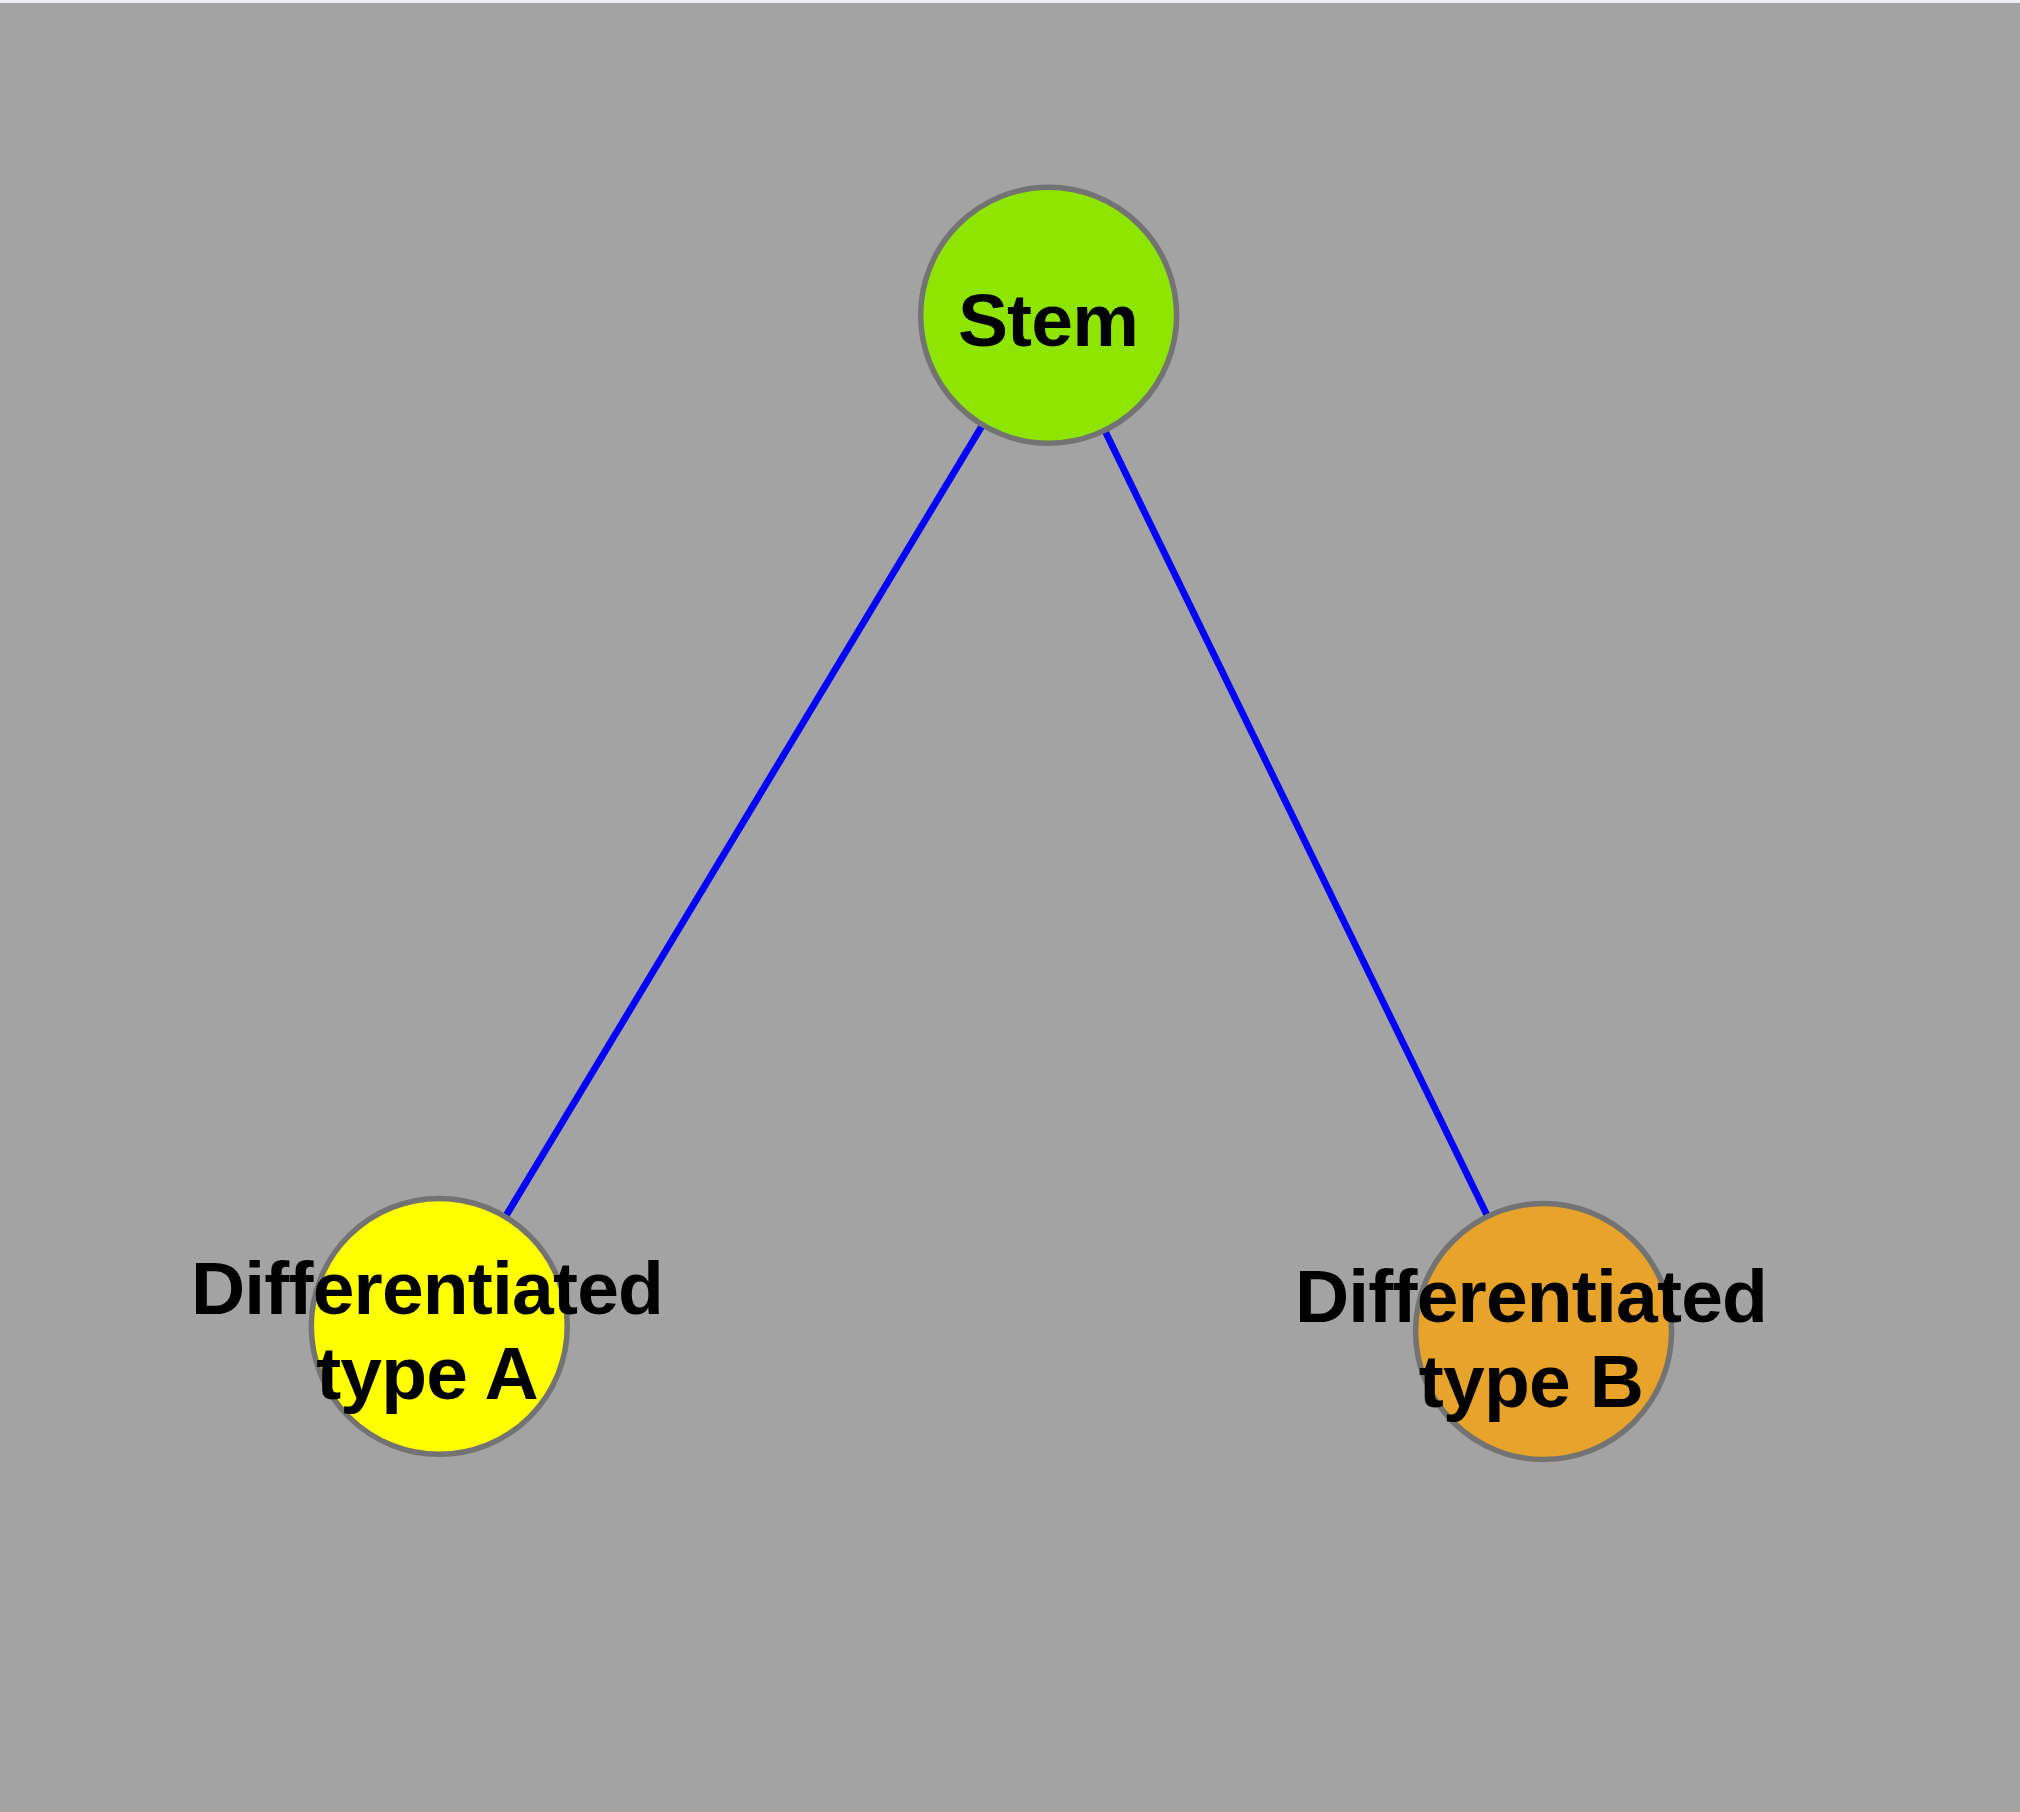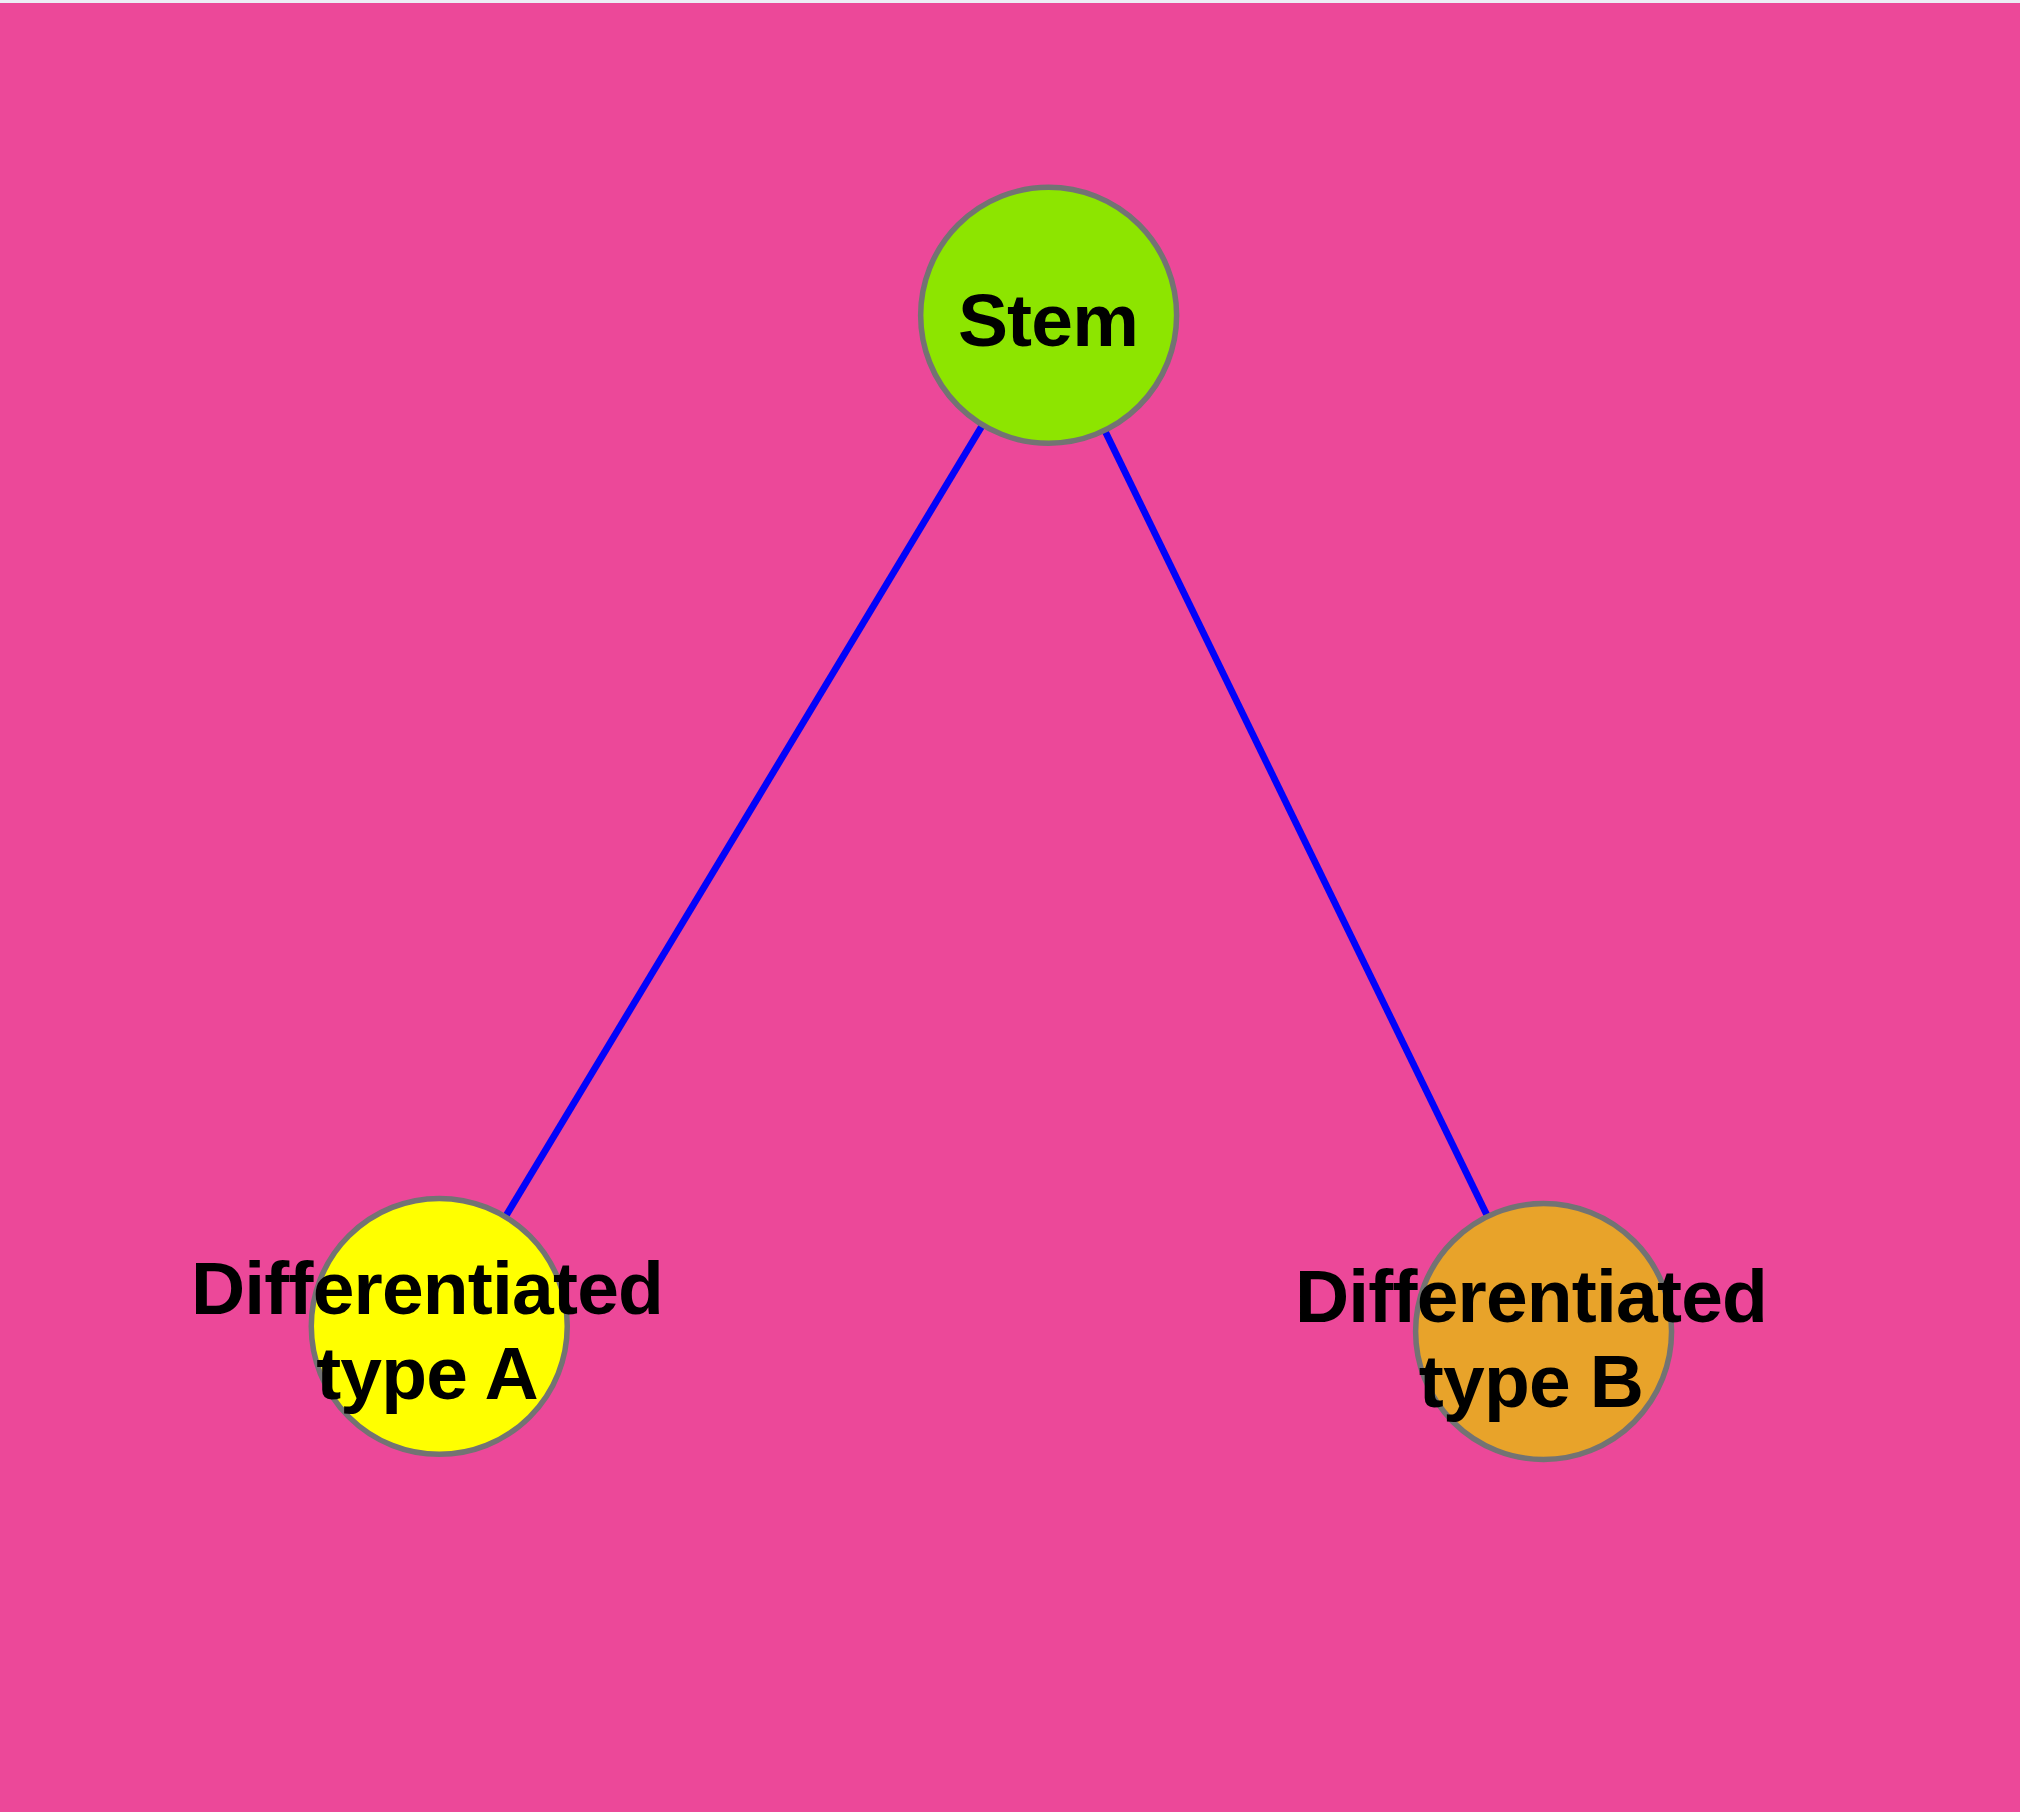--- a/index.html
+++ b/index.html
@@ -7,21 +7,21 @@
     padding: 0;
     width: 2021px;
     height: 1812px;
     overflow: hidden;
     font-family: "Liberation Sans", sans-serif;
   }
   .canvas {
     position: relative;
     width: 2021px;
     height: 1812px;
-    background: #ec4899;
+    background: #a3a3a3;
   }
   .top-strip {
     position: absolute;
     top: 0; left: 0;
     width: 100%;
     height: 3.4px;
     background: #ededf6;
   }
   svg.graph {
     position: absolute;

